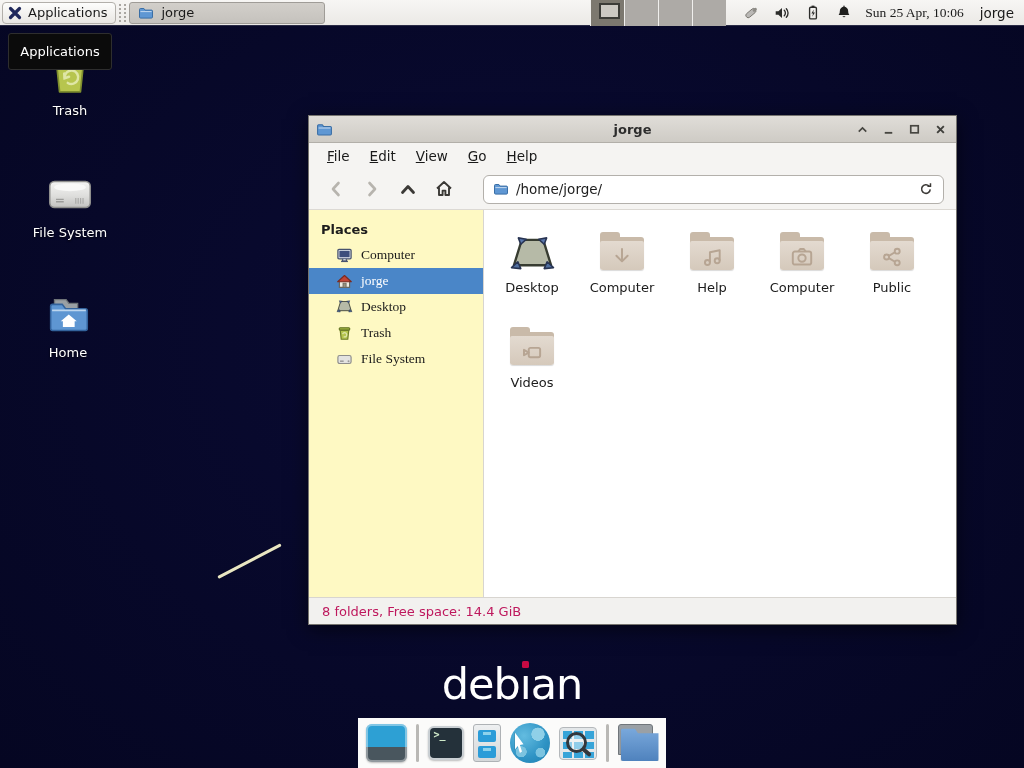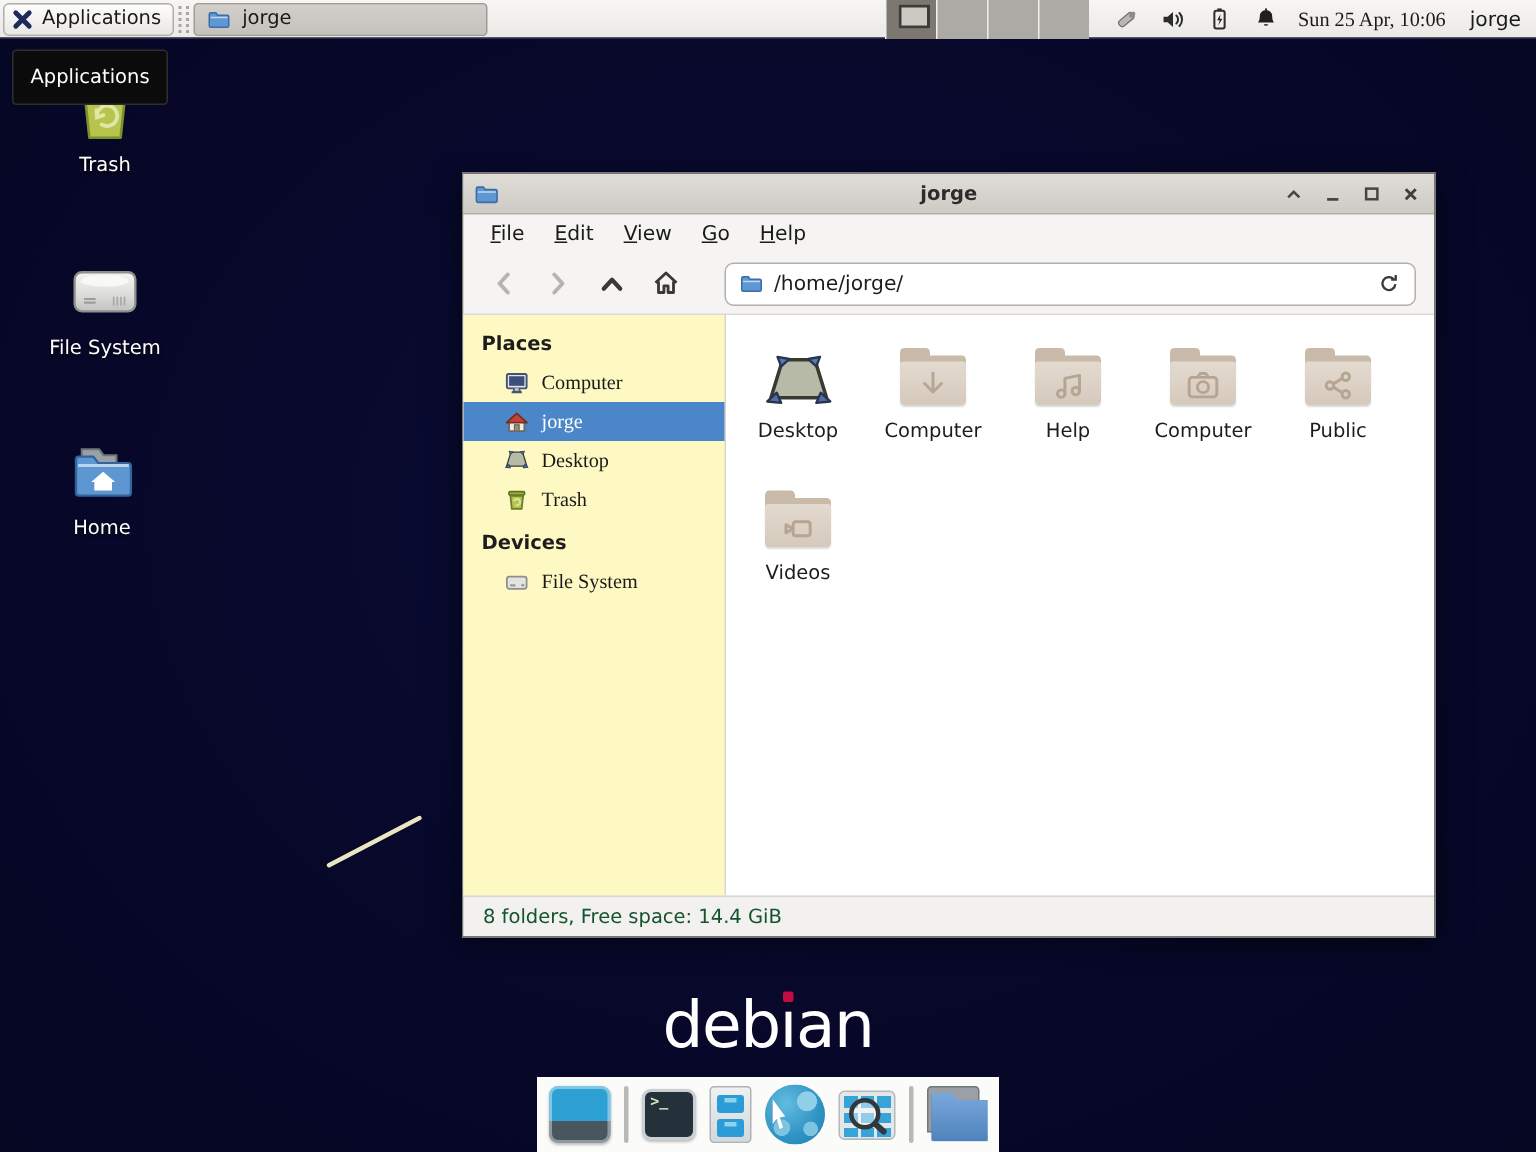--- a/index.html
+++ b/index.html
@@ -132,21 +132,21 @@
     background:#c9baa9; border-radius:3px; }
   .f .front{ position:absolute; left:2px; top:14px; right:2px; height:29px;
     background:linear-gradient(#e3dad0,#d5c9bb); border-radius:2px 2px 3px 3px;
     box-shadow:0 1px 1px rgba(0,0,0,.15); }
   .f .gi { position:absolute; inset:0; display:flex; align-items:center; justify-content:center; }
   .f .gi svg { width:26px; height:26px; margin-top:12px; }
   .cell[data-icon="desktop"] .gi svg { width:47px; height:41px; margin-top:5px; }
   .cell .lbl { margin-top:5px; font-size:13px; color:#1c1c1c; }
 
   .statusbar { height:27px; flex:0 0 27px; background:#f2f1ef; border-top:1px solid #d8d5d0;
-    display:flex; align-items:center; padding-left:13px; font-size:13px; color:#14532d; }
+    display:flex; align-items:center; padding-left:13px; font-size:13px; color:#be185d; }
 
   
   .logo { position:absolute; left:0; right:0; top:659px; text-align:center;
     color:#fff; font-size:43px; font-weight:500; letter-spacing:-1px; z-index:1; }
   .logo .iwrap { position:relative; display:inline-block; }
   .logo .idot { position:absolute; left:2px; top:2px; width:7px; height:7px;
     border-radius:1.5px; }
 
   
   .dock {
@@ -457,21 +457,20 @@
             <span class="gi">
               <svg viewBox="0 0 16 16">
                 <rect x="3" y="2.6" width="10" height="2.2" rx="1" fill="#9db13e" stroke="#5f7020" stroke-width="1"></rect>
                 <path d="M4 5.2h8l-.9 8.2H4.9z" fill="#b4c44c" stroke="#6d7c28" stroke-width="1.1"></path>
                 <path d="M6.2 8.6a2 2 0 1 1 1 2.4" fill="none" stroke="#dde4a8" stroke-width="1.2"></path>
               </svg>
             </span>
             <span>Trash</span>
           </div>
         </div>
-      <div class="side-header devices-header">Devices</div>
       <div>
 
           <div class="side-item">
             <span class="gi">
               <svg viewBox="0 0 16 16">
                 <rect x="1.8" y="4.2" width="12.4" height="7.6" rx="1.6" fill="#e3e3e1" stroke="#8e8e8c" stroke-width="1.1"></rect>
                 <path d="M3.8 9.6h3.4" stroke="#9a9a98" stroke-width="1.4"></path>
                 <circle cx="11.8" cy="9.6" r=".9" fill="#9a9a98"></circle>
               </svg>
             </span>

